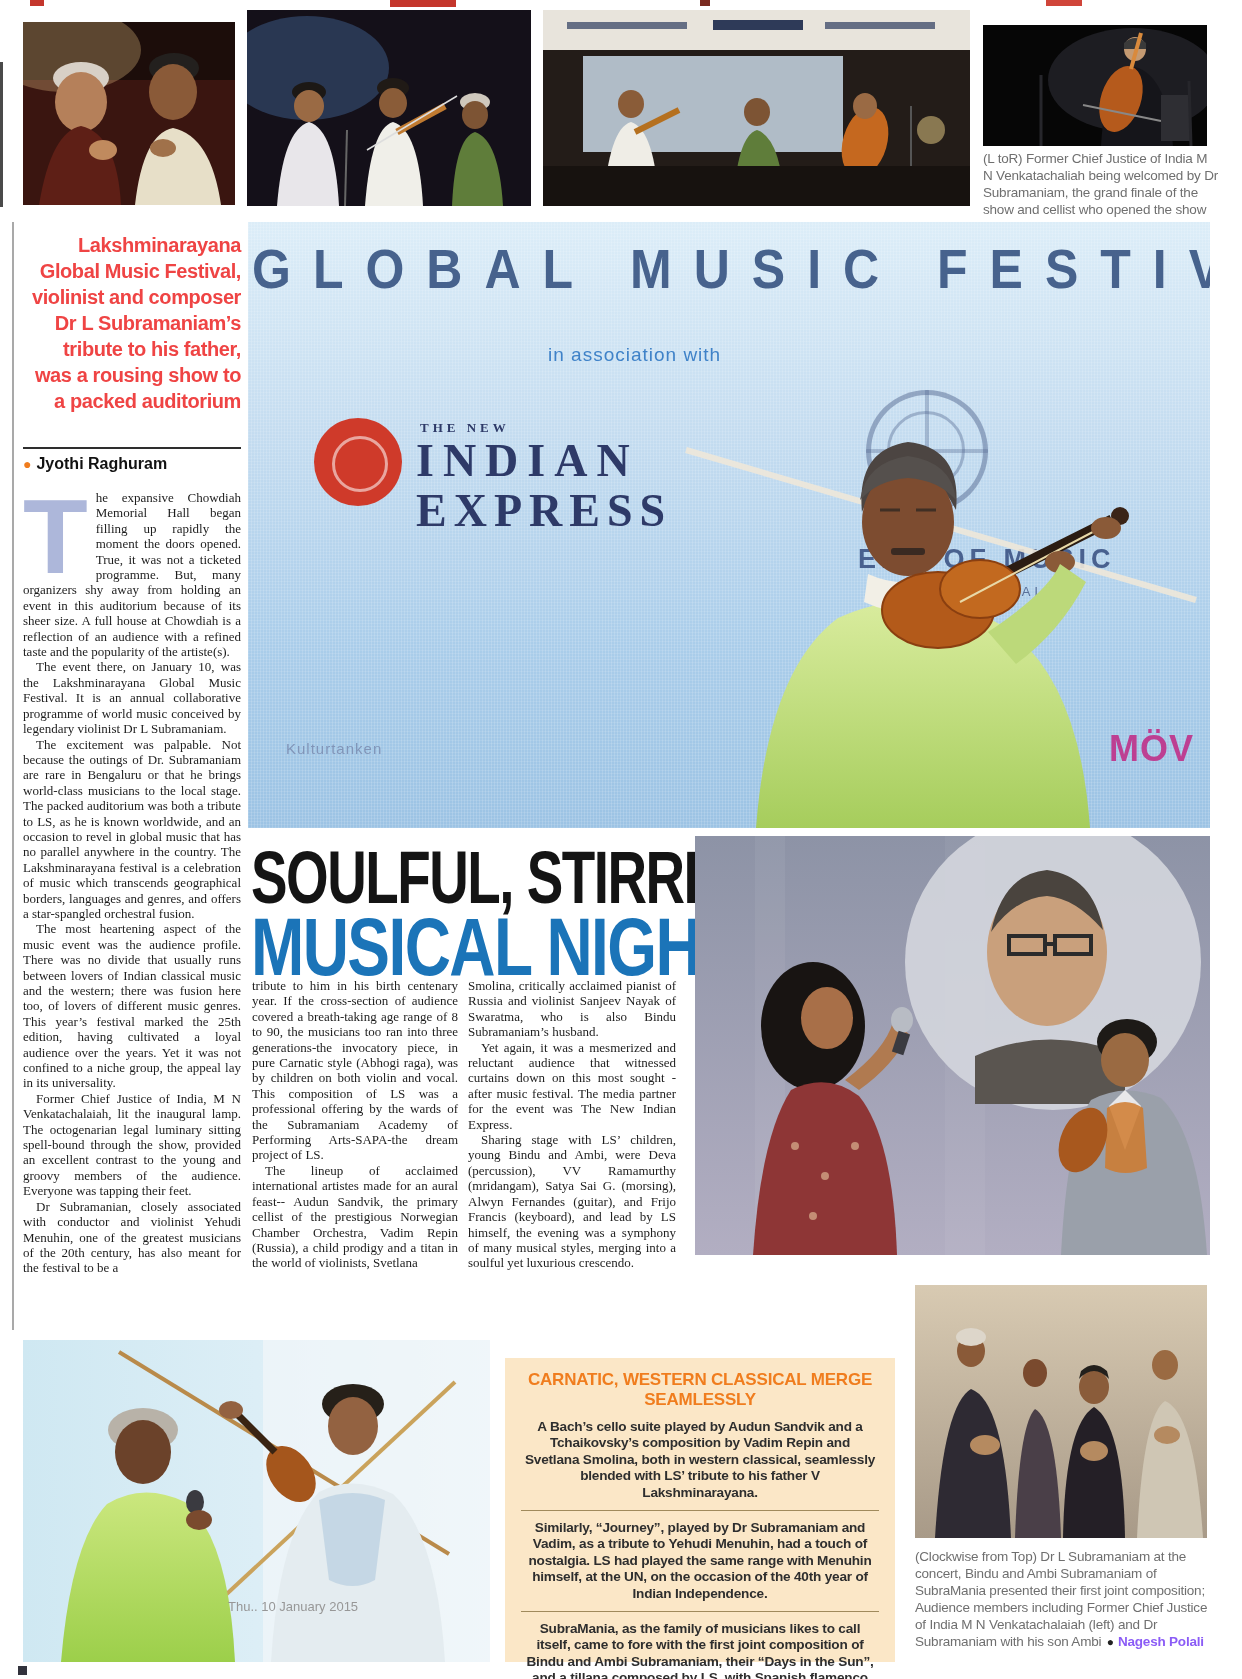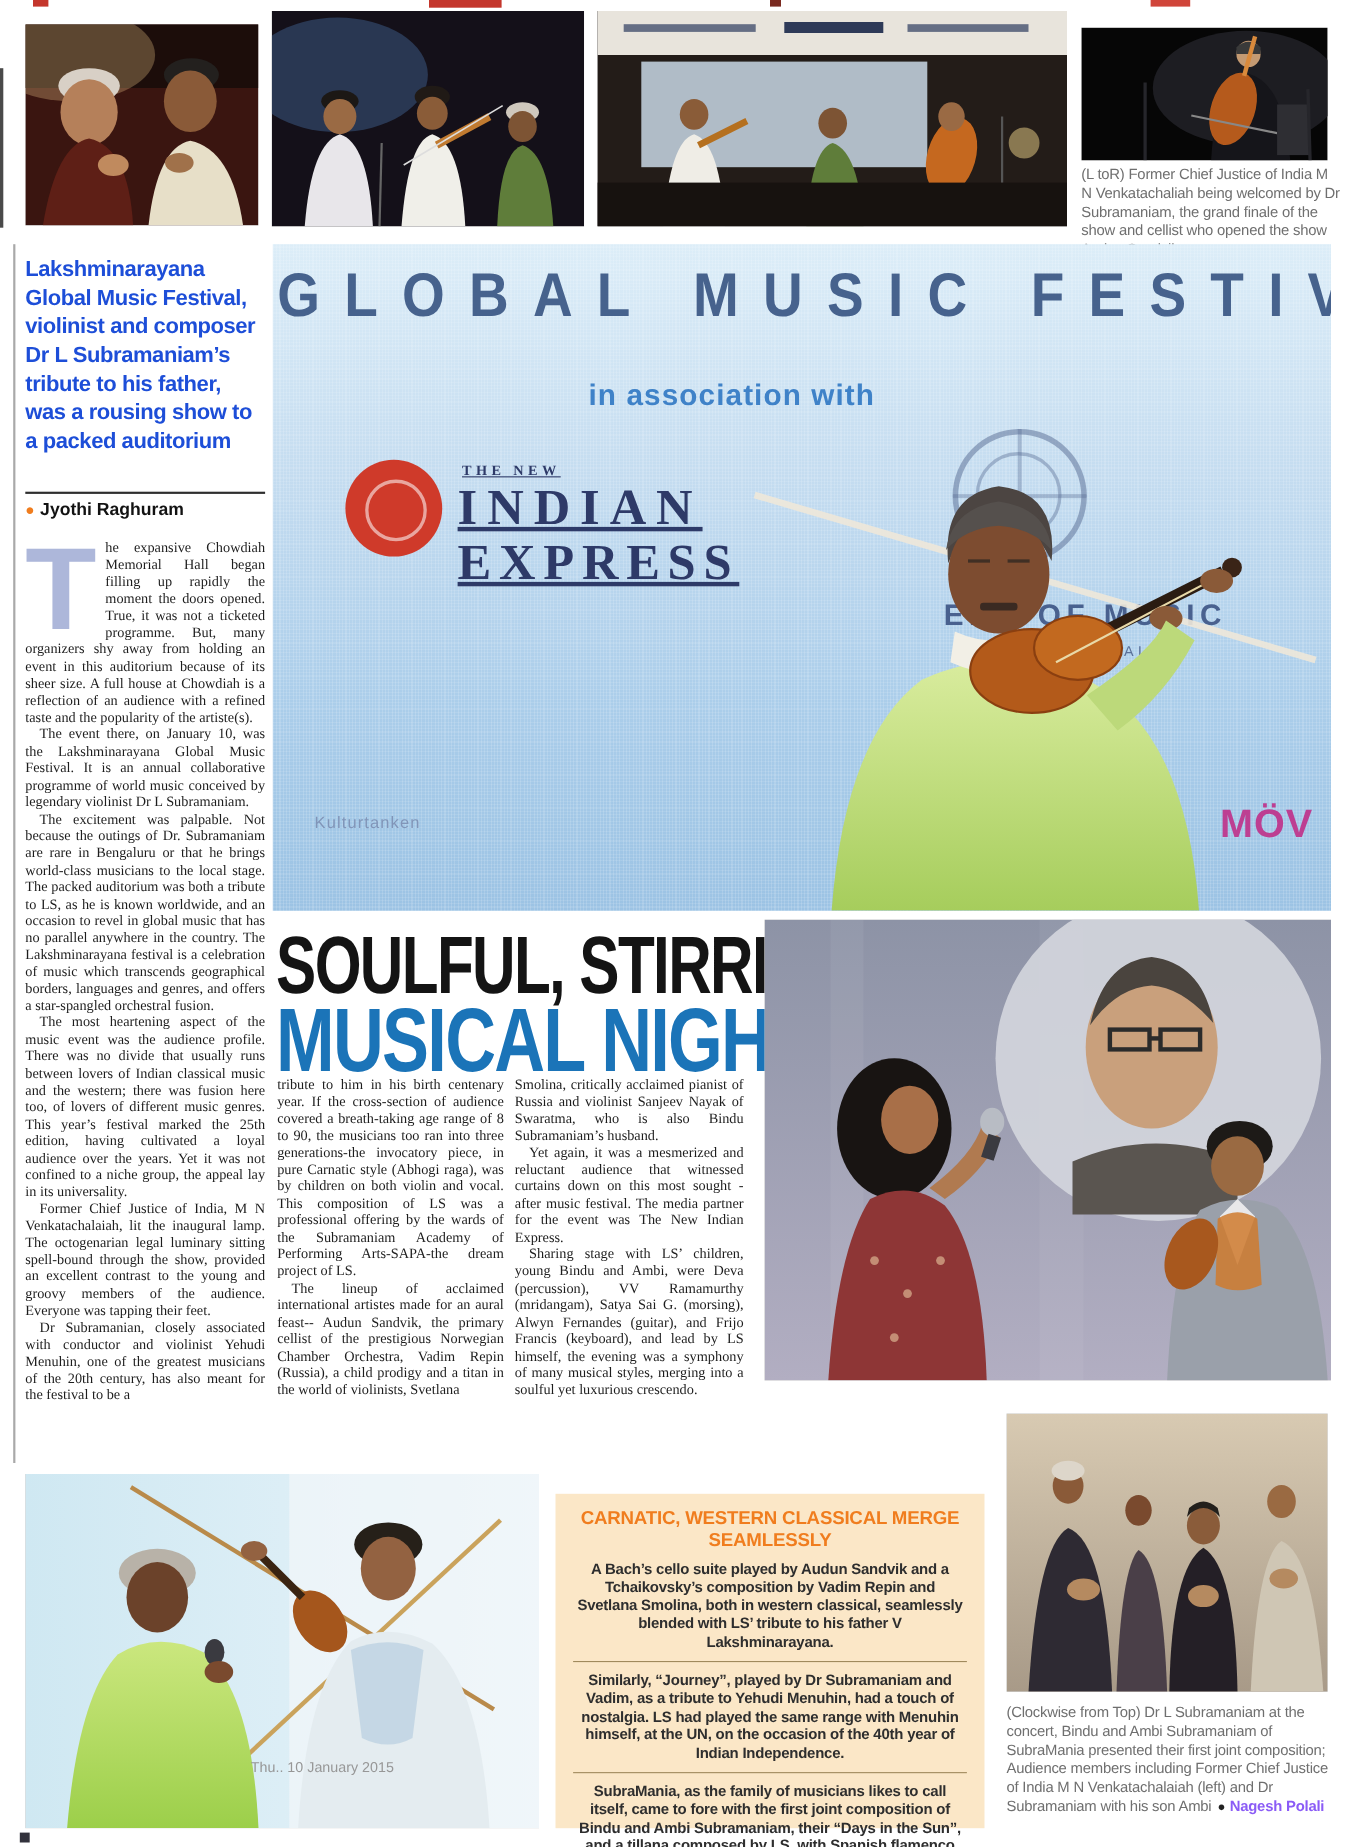--- a/index.html
+++ b/index.html
@@ -2,22 +2,22 @@
 <html><head>
 <meta charset="utf-8">
 <style>
   html,body{margin:0;padding:0;background:#ffffff;}
   #page{position:relative;width:1242px;height:1679px;background:#fff;overflow:hidden;
         font-family:"Liberation Sans",sans-serif;}
   .abs{position:absolute;}
   .photo{position:absolute;overflow:hidden;background:#ccc;}
   .photo svg{display:block;width:100%;height:100%;}
   
-  .standfirst{font-weight:bold;font-size:20px;line-height:1.3;color:#1d4ed8;
-              letter-spacing:-0.4px;}
+  .standfirst{font-weight:bold;font-size:20px;line-height:1.3;color:#ef4444;
+              text-align:right;letter-spacing:-0.4px;}
   .byline{font-size:16px;font-weight:bold;color:#121212;}
   .bullet{color:#f07d1e;font-size:14px;margin-right:5px;}
   .bullet::before{content:"●";}
   .bullet-dark{color:#222;font-size:12px;margin:0 4px 0 2px;}
   .bullet-dark::before{content:"●";}
   .serif{font-family:"Liberation Serif","DejaVu Serif",serif;font-size:13px;
          line-height:15.4px;color:#1d1d1d;text-align:justify;}
   .serif p{margin:0;}
   .serif p.ind{text-indent:13px;}
   .dropcap{float:left;font-family:"Liberation Sans",sans-serif;font-weight:bold;
@@ -33,24 +33,24 @@
   .rule{position:absolute;background:#2e2e2e;}
   .vrule{position:absolute;background:#a9a9a9;}
   
   #big-photo{background:
      repeating-linear-gradient(90deg,rgba(255,255,255,.14) 0 1px,transparent 1px 3px),
      repeating-linear-gradient(0deg,rgba(255,255,255,.10) 0 1px,transparent 1px 3px),
      linear-gradient(180deg,#dcedf8 0%,#c4dcf0 35%,#aacdea 70%,#9cc3e4 100%);}
   .led-title{position:absolute;top:14px;left:4px;font-weight:800;font-size:50px;
              color:#33507f;letter-spacing:22px;white-space:nowrap;opacity:.88;
              filter:blur(.4px);transform:scaleY(1.12);transform-origin:0 0;}
-  .led-assoc{position:absolute;top:122px;left:287px;font-weight:bold;font-size:27px;
+  .led-assoc{position:absolute;top:122px;left:300px;font-weight:normal;font-size:19px;
              color:#3f82c8;letter-spacing:1px;filter:blur(.4px);}
   .led-serif{font-family:"Liberation Serif",serif;color:#2e3a68;font-weight:bold;
-             filter:blur(.5px);position:absolute;white-space:nowrap;text-decoration:underline;}
+             filter:blur(.5px);position:absolute;white-space:nowrap;}
   .red-circle{position:absolute;left:66px;top:196px;width:88px;height:88px;
               border-radius:50%;background:#cf3a2a;}
   .red-circle .inner{position:absolute;left:18px;top:18px;width:50px;height:50px;
               border:3px solid rgba(255,255,255,.55);border-radius:50%;}
   .seal{position:absolute;left:618px;top:168px;width:112px;height:112px;border-radius:50%;
         border:5px solid rgba(85,105,145,.5);
         background:linear-gradient(0deg,transparent 48%,rgba(85,105,145,.35) 48% 52%,transparent 52%),
                    linear-gradient(90deg,transparent 48%,rgba(85,105,145,.35) 48% 52%,transparent 52%);}
   .seal .inner{position:absolute;left:16px;top:16px;width:72px;height:72px;
         border:3px solid rgba(85,105,145,.4);border-radius:50%;}

